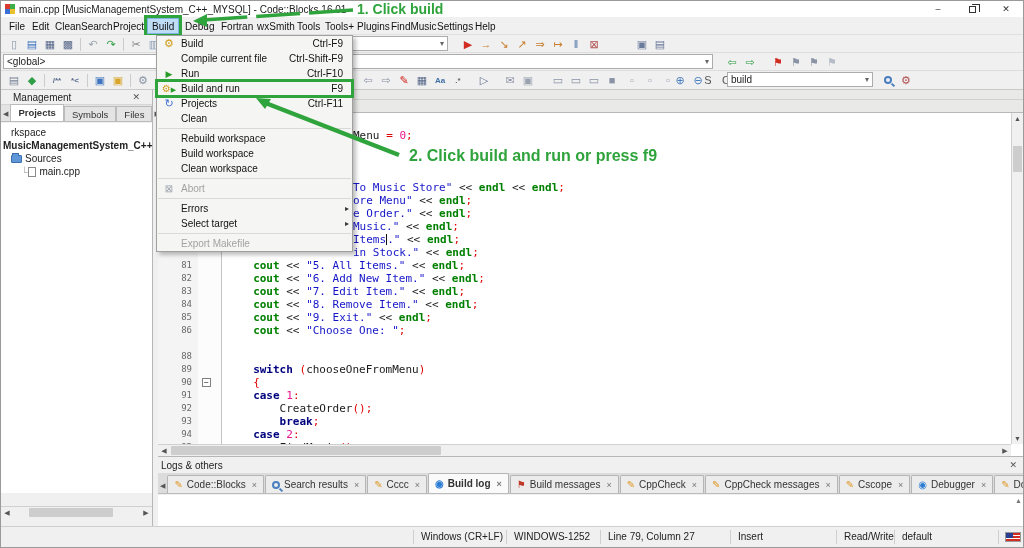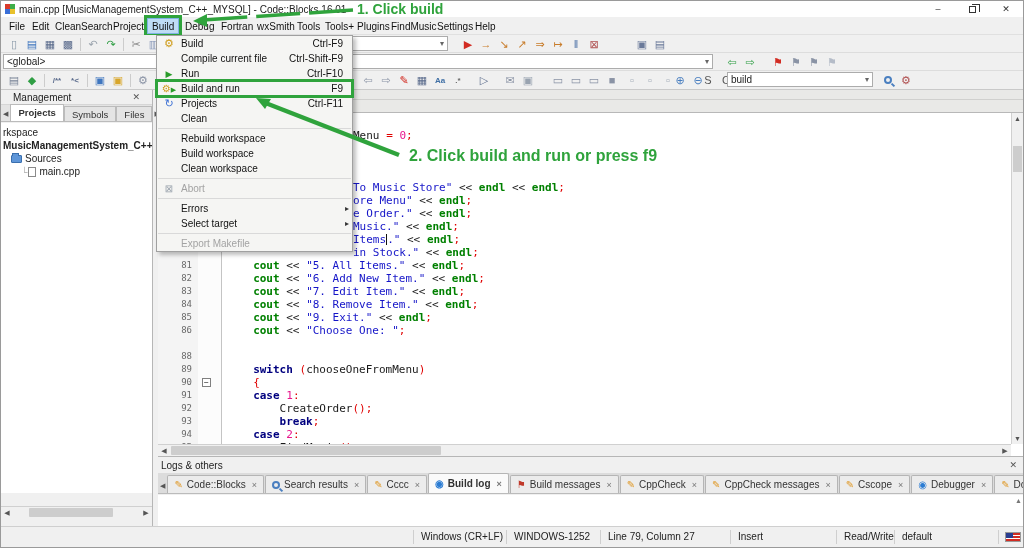--- a/index.html
+++ b/index.html
@@ -276,21 +276,21 @@
       <span style="font-size:9px;color:#555;">✕</span>
     </div>
     <div id="mgmt-tabs">
         <span class="tab-scroll">◀</span>
         <span class="mgmt-tab active">Projects</span>
         <span class="mgmt-tab">Symbols</span>
         <span class="mgmt-tab">Files</span>
         <span class="tab-scroll">▶</span>
       </div>
     <div id="mgmt-tree">
-        <div class="tree-row" style="padding-left: 2px;">
+        <div class="tree-row" style="padding-left: 10px;">
           <span>rkspace</span>
         </div>
         <div class="tree-row project" style="padding-left: 2px;">
           <span>MusicManagementSystem_C++_M</span>
         </div>
         <div class="tree-row" style="padding-left: 10px;">
           <span class="folder-ico"></span>
           <span>Sources</span>
         </div>
         <div class="tree-row" style="padding-left: 20px;">

